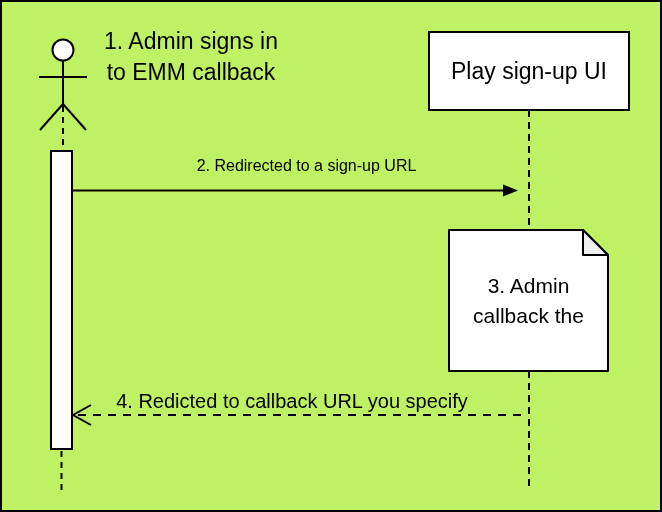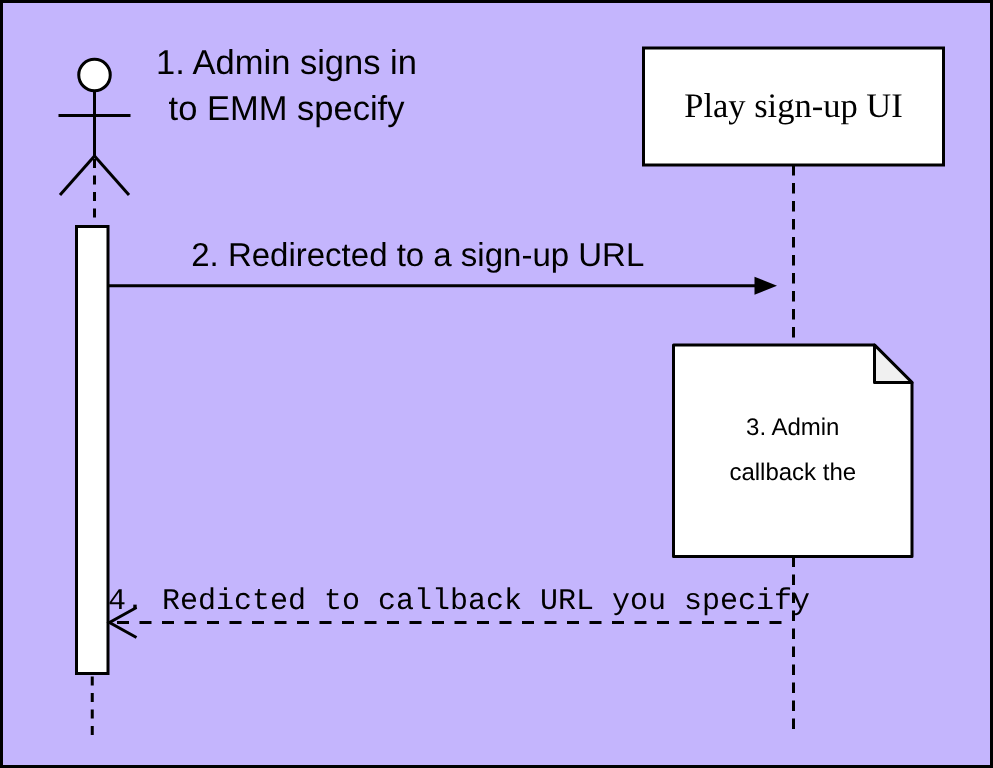--- a/index.html
+++ b/index.html
@@ -5,21 +5,21 @@
   html, body {
     margin: 0;
     padding: 0;
     background: #ffffff;
     font-family: "Liberation Sans", "DejaVu Sans", sans-serif;
   }
   .canvas {
     position: relative;
     width: 662px;
     height: 512px;
-    background: #c4b5fd;
+    background: #bef264;
     overflow: hidden;
   }
   .diagram-svg {
     position: absolute;
     left: 0;
     top: 0;
   }
   .lbl {
     position: absolute;
     color: #000000;
@@ -35,46 +35,44 @@
   }
   .lbl-playbox {
     left: 429px;
     top: 32px;
     width: 200px;
     height: 78px;
     display: flex;
     align-items: center;
     justify-content: center;
     font-size: 23px;
-    font-family: Liberation Serif, serif;
   }
   .lbl-note {
     left: 449px;
     top: 230px;
     width: 159px;
     height: 141px;
     display: flex;
     flex-direction: column;
     align-items: center;
     justify-content: center;
-    font-size: 16px;
+    font-size: 21px;
     line-height: 30px;
   }
   .lbl-msg2 {
-    left: 56px;
+    left: 84px;
     top: 157px;
     width: 445px;
-    font-size: 22px;
+    font-size: 16px;
   }
   .lbl-msg4 {
     left: 72px;
     top: 390px;
     width: 440px;
     font-size: 20px;
-    font-family: Liberation Mono, monospace;
   }
 </style>
 </head>
 <body>
 
 <div class="canvas">
 
   <svg class="diagram-svg" width="662" height="512" viewBox="0 0 662 512">
 
     <rect x="1" y="1" width="660" height="510" fill="none" stroke="#000000" stroke-width="2"></rect>
@@ -108,21 +106,21 @@
     <line x1="529" y1="371" x2="529" y2="487" stroke="#000000" stroke-width="2" stroke-dasharray="7,5"></line>
 
     <g>
       <line x1="78" y1="415" x2="521" y2="415" stroke="#000000" stroke-width="2" stroke-dasharray="8,7"></line>
       <polyline points="91,405 73,415 91,425" fill="none" stroke="#000000" stroke-width="2"></polyline>
     </g>
   </svg>
 
   <div class="lbl lbl-title">
     <span style="display:block">1. Admin signs in</span>
-    <span style="display:block">to EMM specify</span>
+    <span style="display:block">to EMM callback</span>
   </div>
 
   <div class="lbl lbl-playbox">Play sign-up UI</div>
 
   <div class="lbl lbl-note">
     <span style="display:block">3. Admin</span>
     <span style="display:block">callback the</span>
   </div>
 
   <div class="lbl lbl-msg2">2. Redirected to a sign-up URL</div>

